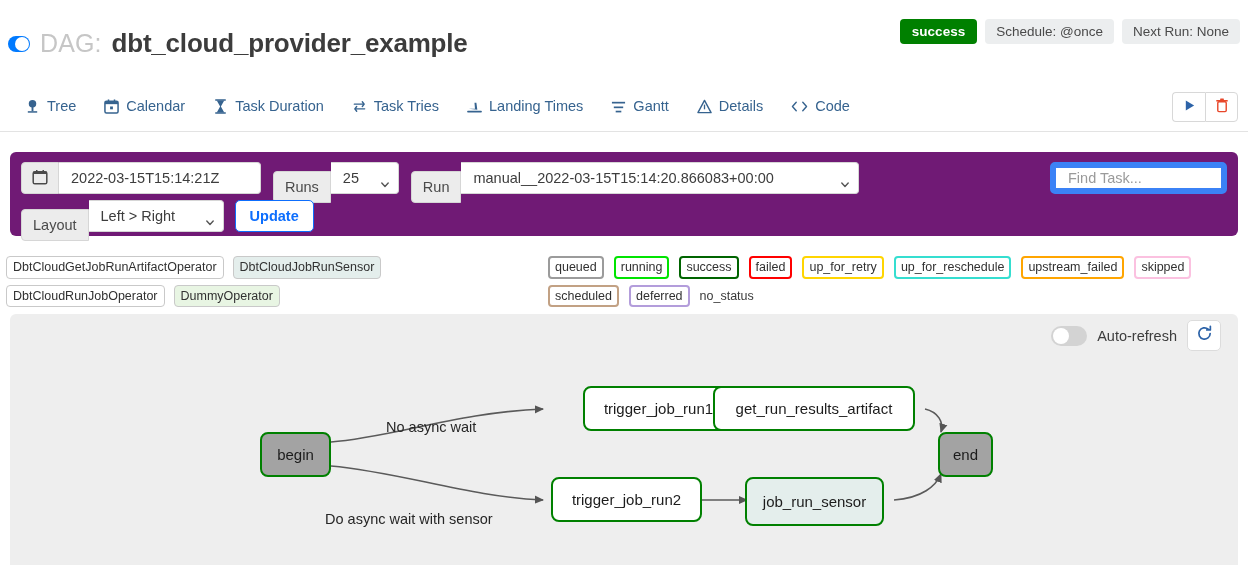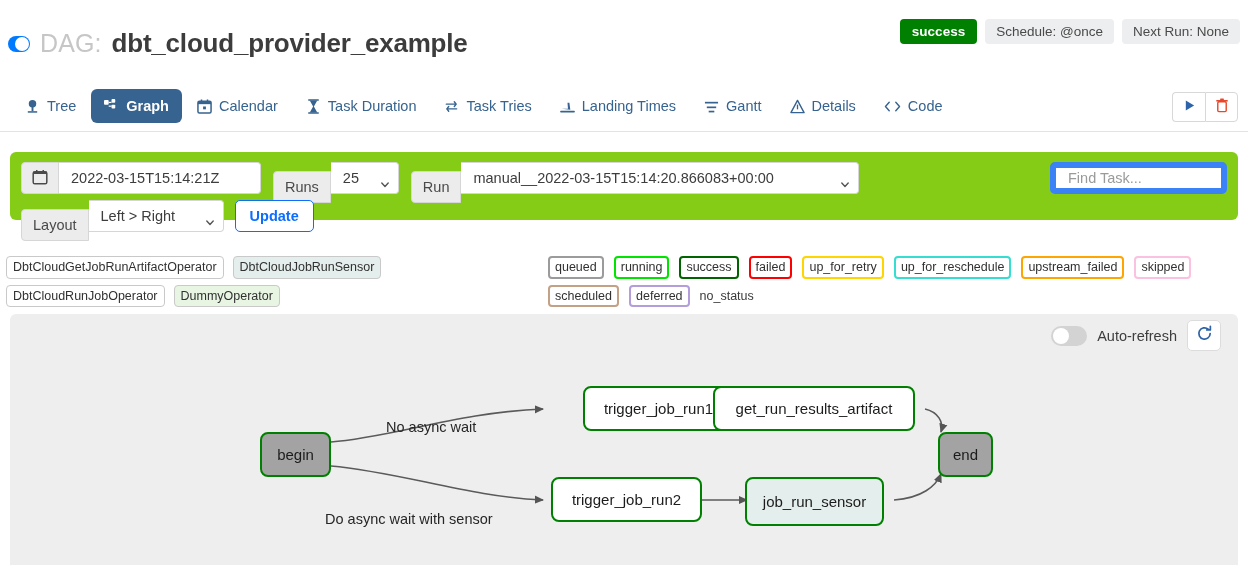--- a/index.html
+++ b/index.html
@@ -71,22 +71,22 @@
   .act-btn {
     width: 33px; height: 30px; border: 1px solid #d8d8d8; background: #fff;
     display: flex; align-items: center; justify-content: center; cursor: pointer;
   }
   .act-btn.first { border-radius: 4px 0 0 4px; border-right: none; }
   .act-btn.last { border-radius: 0 4px 4px 0; }
 
   
   .filterbar {
     position: absolute; left: 10px; top: 152px;
-    width: 1228px; height: 68px;
-    background: #84cc16; border-radius: 6px;
+    width: 1228px; height: 84px;
+    background: #701a75; border-radius: 6px;
     padding: 10px 11px;
   }
   .fb-row { display: flex; align-items: center; gap: 0px; height: 32px; }
   .fb-row + .fb-row { margin-top: 6px; }
   .ctl {
     height: 32px; display: flex; align-items: center;
     font-size: 14.5px; color: #4a4a4a;
     border: 1px solid #d6d6d6; background: #ececec;
   }
   .ctl.addon { padding: 0 11px; border-radius: 4px 0 0 4px; background: #ececec; margin-top: 18px; }
@@ -212,32 +212,20 @@
         <span class="ticon">
           <svg width="15" height="15" viewBox="0 0 16 16">
               <circle cx="8" cy="5" r="4" fill="#36638f"></circle>
               <rect x="7" y="8" width="2" height="5" fill="#36638f"></rect>
               <rect x="3" y="13" width="10" height="1.6" fill="#36638f"></rect>
             </svg>
         </span>
         <span>Tree</span>
       </div>
 
-      <div class="tab active">
-        <span class="ticon">
-          <svg width="15" height="15" viewBox="0 0 16 16">
-              <rect x="0" y="1" width="5" height="5" rx="1" fill="#fff"></rect>
-              <rect x="8" y="0" width="4" height="4" rx="1" fill="#fff"></rect>
-              <rect x="8" y="6" width="4" height="4" rx="1" fill="#fff"></rect>
-              <rect x="5" y="3" width="3" height="1.3" fill="#fff"></rect>
-              <rect x="5" y="7" width="3" height="1.3" fill="#fff"></rect>
-            </svg>
-        </span>
-        <span>Graph</span>
-      </div>
 
       <div class="tab">
         <span class="ticon">
           <svg width="15" height="15" viewBox="0 0 16 16">
               <rect x="1" y="2.5" width="14" height="12.5" rx="1.6" fill="none" stroke="#36638f" stroke-width="1.6"></rect>
               <rect x="1" y="2.5" width="14" height="3" fill="#36638f"></rect>
               <rect x="4" y="0.5" width="1.6" height="3" fill="#36638f"></rect>
               <rect x="10.4" y="0.5" width="1.6" height="3" fill="#36638f"></rect>
               <rect x="6.5" y="8" width="3" height="3" fill="#36638f"></rect>
             </svg>

